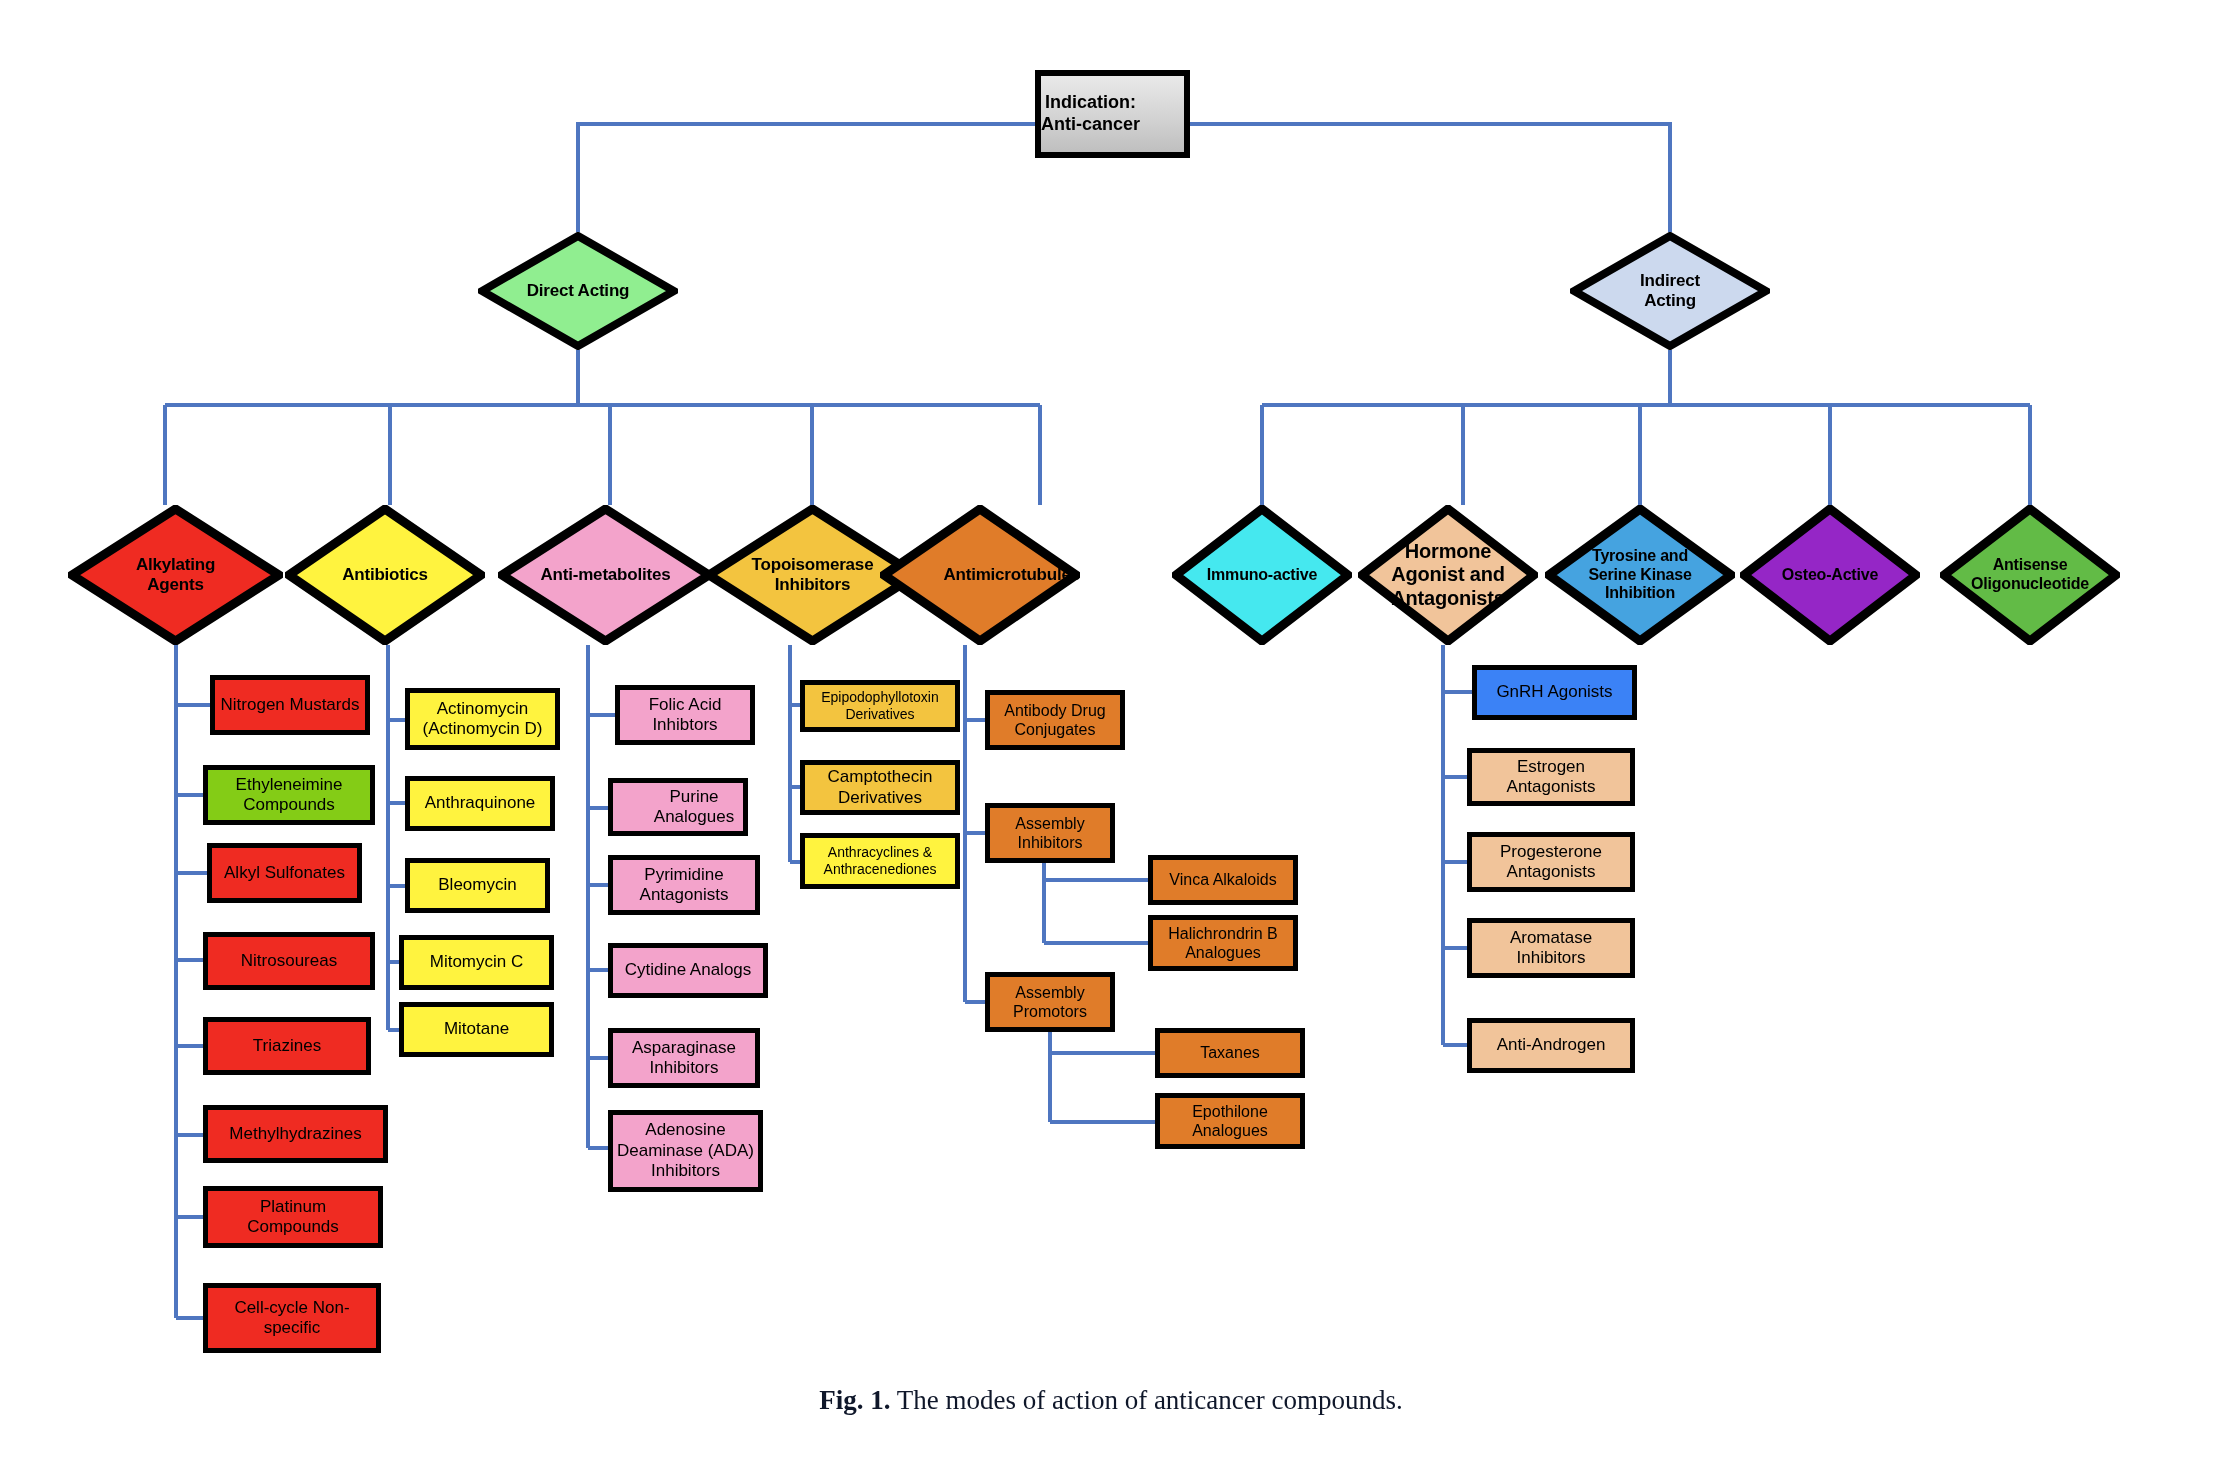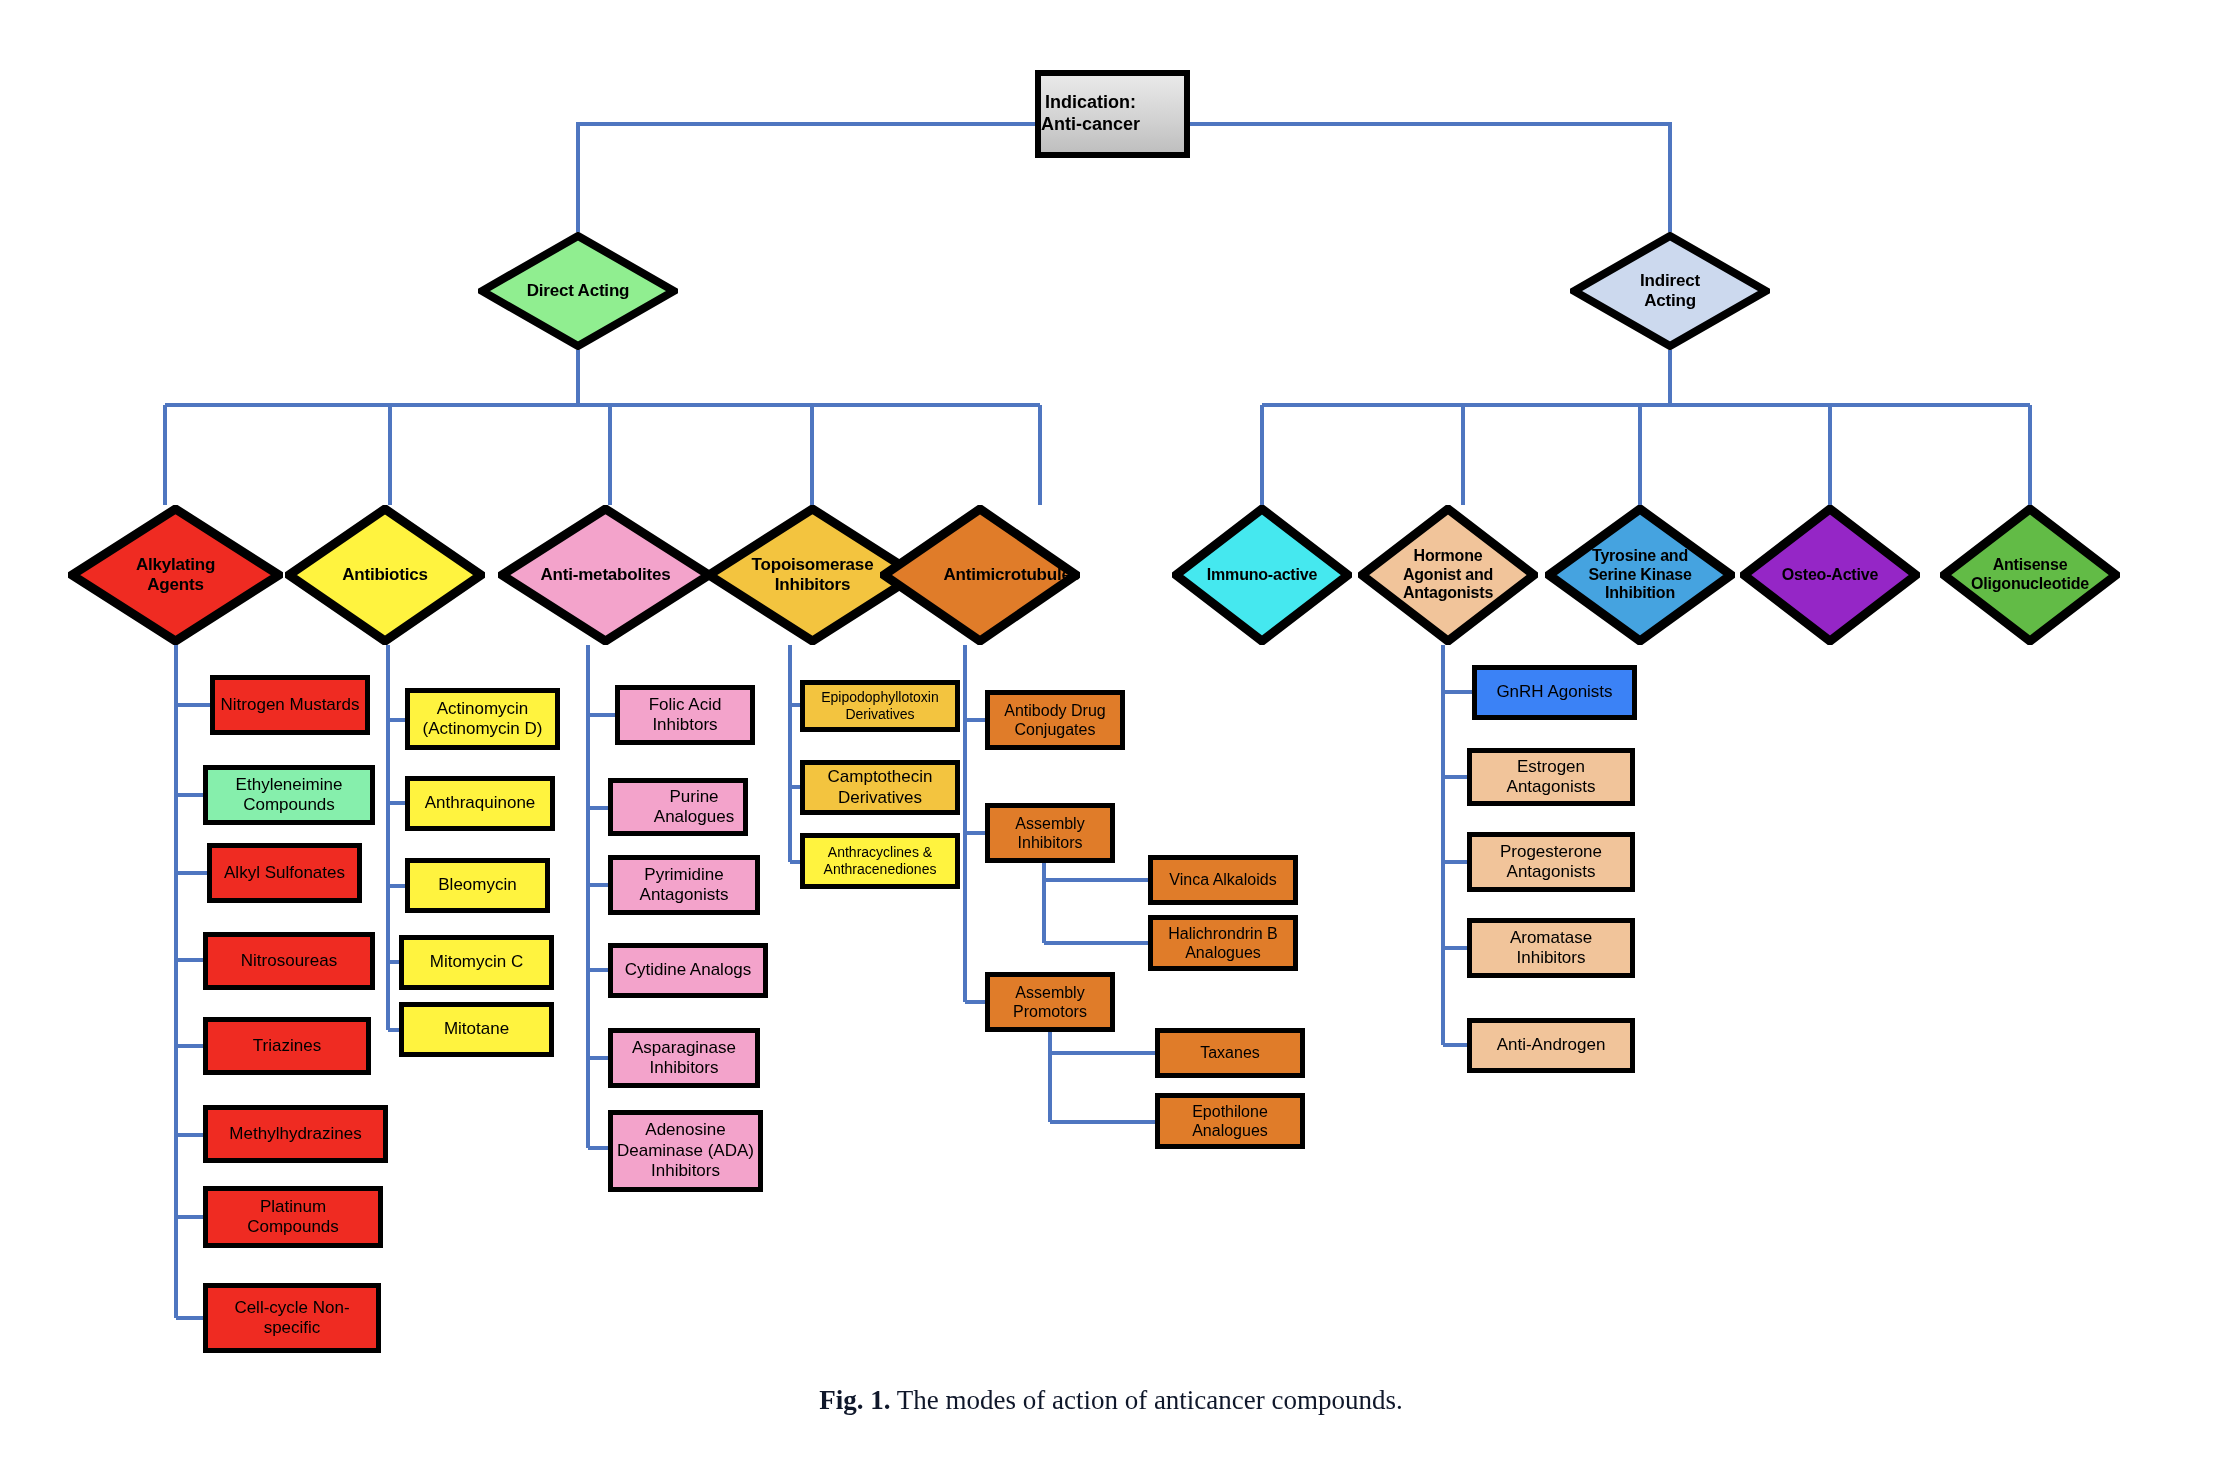--- a/index.html
+++ b/index.html
@@ -217,21 +217,21 @@
     <svg class="dshape" viewBox="0 0 180 140" preserveAspectRatio="none">
       <polygon points="90,4 176,70 90,136 4,70" fill="#45e8ef" stroke="#000000" stroke-width="9"></polygon>
     </svg>
     <div class="dlabel" style="font-size:16px;width:155%;">Immuno-active</div>
   </div>
 
   <div class="diamond" style="left:1358px;top:505px;width:180px;height:140px;">
     <svg class="dshape" viewBox="0 0 180 140" preserveAspectRatio="none">
       <polygon points="90,4 176,70 90,136 4,70" fill="#f1c49a" stroke="#000000" stroke-width="9"></polygon>
     </svg>
-    <div class="dlabel" style="font-size:16px;width:135%;">
+    <div class="dlabel" style="font-size:20px;width:135%;">
       <div>Hormone</div>
       <div>Agonist and</div>
       <div>Antagonists</div>
     </div>
   </div>
 
   <div class="diamond" style="left:1545px;top:505px;width:190px;height:140px;">
     <svg class="dshape" viewBox="0 0 190 140" preserveAspectRatio="none">
       <polygon points="95,4 186,70 95,136 4,70" fill="#45a3e0" stroke="#000000" stroke-width="9"></polygon>
     </svg>
@@ -253,21 +253,21 @@
     <svg class="dshape" viewBox="0 0 180 140" preserveAspectRatio="none">
       <polygon points="90,4 176,70 90,136 4,70" fill="#62bb46" stroke="#000000" stroke-width="9"></polygon>
     </svg>
     <div class="dlabel" style="font-size:16px;width:155%;">
       <div>Antisense</div>
       <div>Oligonucleotide</div>
     </div>
   </div>
 
   <div class="leaf" style="left:210px;top:675px;width:160px;height:60px;background:#ef2b22;font-size:17px;">Nitrogen Mustards</div>
-  <div class="leaf" style="left:203px;top:765px;width:172px;height:60px;background:#86efac;font-size:17px;">Ethyleneimine Compounds</div>
+  <div class="leaf" style="left:203px;top:765px;width:172px;height:60px;background:#84cc16;font-size:17px;">Ethyleneimine Compounds</div>
   <div class="leaf" style="left:207px;top:843px;width:155px;height:60px;background:#ef2b22;font-size:17px;">Alkyl Sulfonates</div>
   <div class="leaf" style="left:203px;top:932px;width:172px;height:58px;background:#ef2b22;font-size:17px;">Nitrosoureas</div>
   <div class="leaf" style="left:203px;top:1017px;width:168px;height:58px;background:#ef2b22;font-size:17px;">Triazines</div>
   <div class="leaf" style="left:203px;top:1105px;width:185px;height:58px;background:#ef2b22;font-size:17px;">Methylhydrazines</div>
   <div class="leaf" style="left:203px;top:1186px;width:180px;height:62px;background:#ef2b22;font-size:17px;">Platinum Compounds</div>
   <div class="leaf" style="left:203px;top:1283px;width:178px;height:70px;background:#ef2b22;font-size:17px;">Cell-cycle Non-specific</div>
 
   <div class="leaf" style="left:405px;top:688px;width:155px;height:62px;background:#fff33f;font-size:17px;">Actinomycin (Actinomycin D)</div>
   <div class="leaf" style="left:405px;top:776px;width:150px;height:55px;background:#fff33f;font-size:17px;">Anthraquinone</div>
   <div class="leaf" style="left:405px;top:858px;width:145px;height:55px;background:#fff33f;font-size:17px;">Bleomycin</div>

